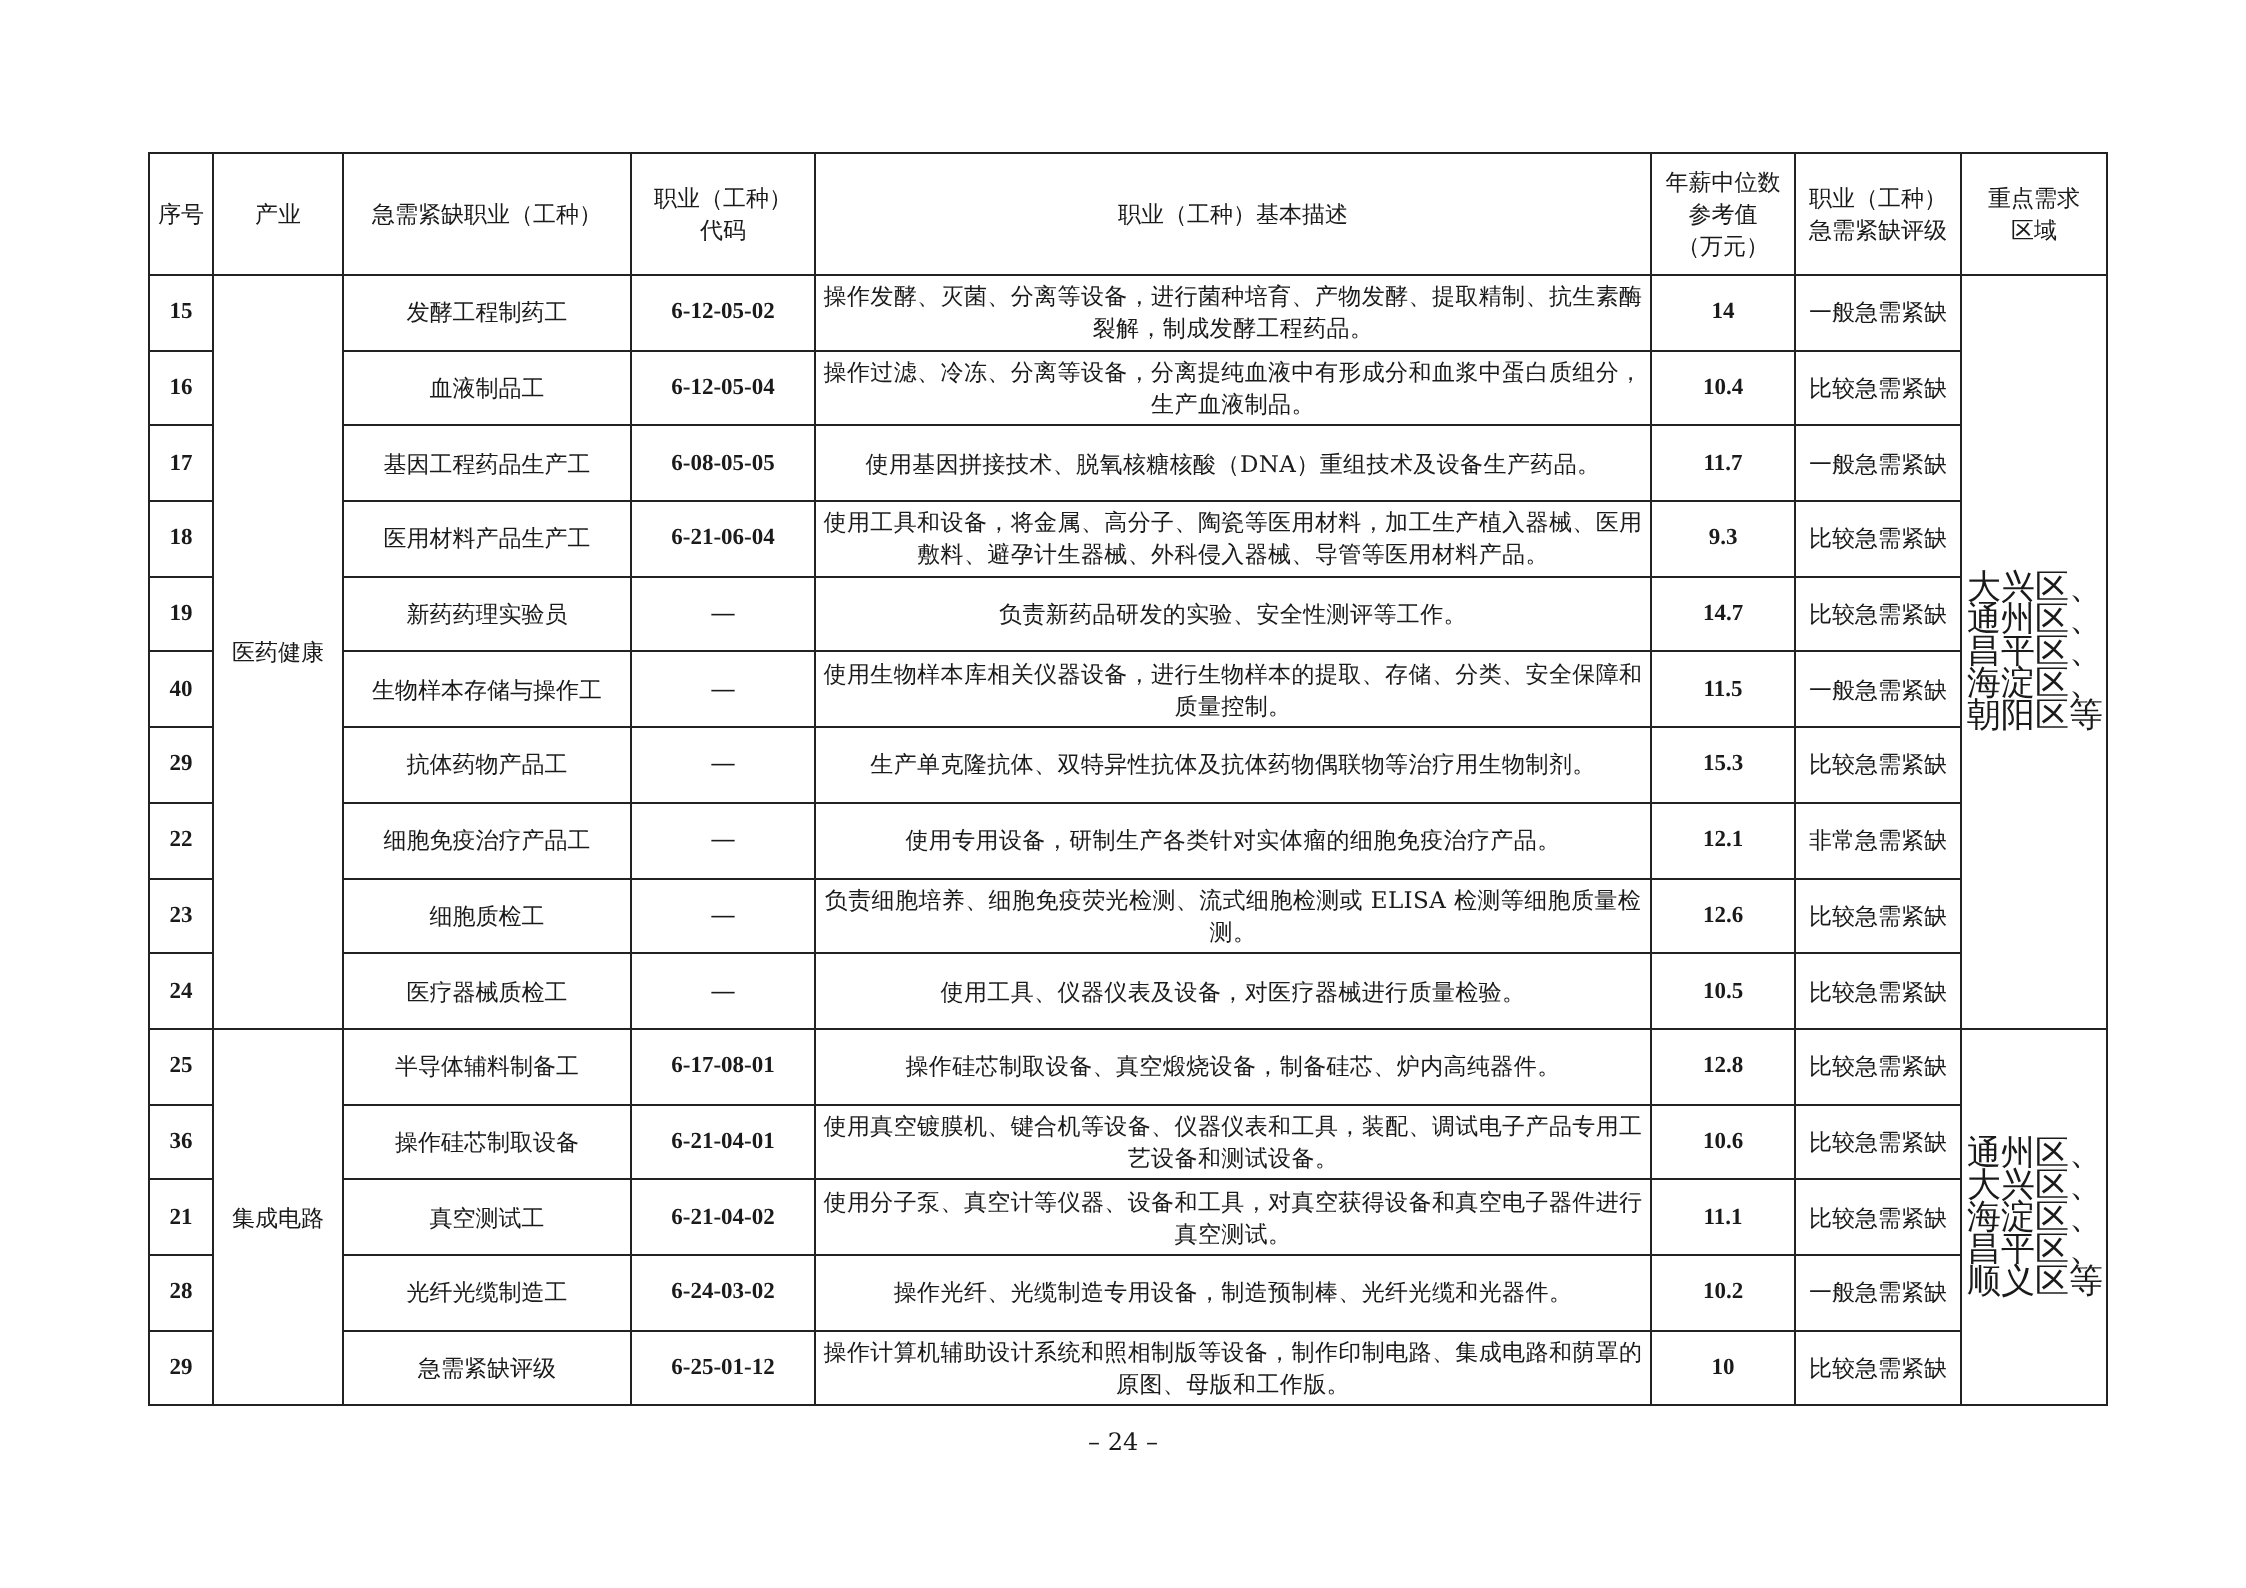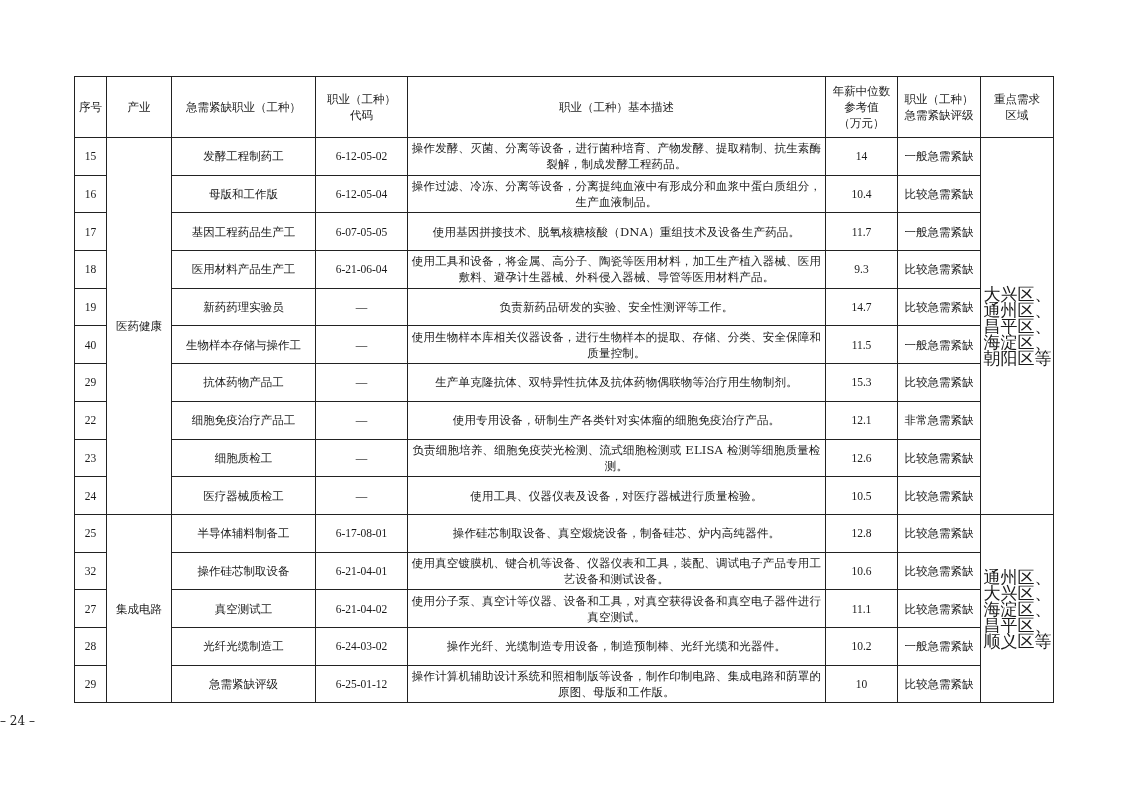--- a/index.html
+++ b/index.html
@@ -7,23 +7,23 @@
          font-family: "DejaVu Serif", "Liberation Serif", serif; color:#1a1a1a; }
   table.main { position:absolute; left:74px; top:76px; border-collapse:collapse;
                table-layout:fixed; width:979px; }
   table.main td, table.main th { border:1px solid #222; padding:0; font-size:11.5px; line-height:16px; }
   table.main th { font-family:"DejaVu Sans", "Liberation Sans", sans-serif; font-weight:normal;
                   height:60px; text-align:center; vertical-align:middle; font-size:11.5px; }
   table.main tr.data td { height:36.7px; text-align:center; vertical-align:middle; }
   table.main td.desc { text-align:left; padding-left:1px; padding-right:1px; letter-spacing:0.2px; }
   table.main td.region { text-align:left; vertical-align:middle; padding-left:1px; font-size:17px; line-height:16px; }
   table.main td.industry { vertical-align:middle; }
-  .page-number { position:absolute; left:0; width:1123px; top:714px; font-size:12px;
+  .page-number { position:absolute; left:0; width:1123px; top:714px; text-align:center; font-size:12px;
                  font-family:"DejaVu Serif","Liberation Serif",serif; }
-  .num { font-family:"Liberation Serif","DejaVu Serif",serif; font-size:12px; }
+  .num { font-family:"Liberation Serif","DejaVu Serif",serif; font-size:12px;font-weight:bold; }
 </style>
 </head>
 <body>
 
 <table class="main">
   <colgroup>
     <col style="width:32px">
     <col style="width:65px">
     <col style="width:144px">
     <col style="width:92px">
@@ -63,30 +63,30 @@
         <td class="industry" rowspan="10">医药健康</td>
         <td>发酵工程制药工</td>
         <td class="num">6-12-05-02</td>
         <td class="desc">操作发酵、灭菌、分离等设备，进行菌种培育、产物发酵、提取精制、抗生素酶裂解，制成发酵工程药品。</td>
         <td class="num">14</td>
         <td>一般急需紧缺</td>
         <td class="region" rowspan="10">大兴区、通州区、昌平区、海淀区、朝阳区等</td>
       </tr>
       <tr class="data">
         <td class="num">16</td>
-        <td>母版和工作版</td>
+        <td>血液制品工</td>
         <td class="num">6-12-05-04</td>
         <td class="desc">操作过滤、冷冻、分离等设备，分离提纯血液中有形成分和血浆中蛋白质组分，生产血液制品。</td>
         <td class="num">10.4</td>
         <td>比较急需紧缺</td>
       </tr>
       <tr class="data">
         <td class="num">17</td>
         <td>基因工程药品生产工</td>
-        <td class="num">6-07-05-05</td>
+        <td class="num">6-08-05-05</td>
         <td class="desc">使用基因拼接技术、脱氧核糖核酸（DNA）重组技术及设备生产药品。</td>
         <td class="num">11.7</td>
         <td>一般急需紧缺</td>
       </tr>
       <tr class="data">
         <td class="num">18</td>
         <td>医用材料产品生产工</td>
         <td class="num">6-21-06-04</td>
         <td class="desc">使用工具和设备，将金属、高分子、陶瓷等医用材料，加工生产植入器械、医用敷料、避孕计生器械、外科侵入器械、导管等医用材料产品。</td>
         <td class="num">9.3</td>
@@ -144,29 +144,29 @@
         <td class="num">25</td>
         <td class="industry" rowspan="5">集成电路</td>
         <td>半导体辅料制备工</td>
         <td class="num">6-17-08-01</td>
         <td class="desc">操作硅芯制取设备、真空煅烧设备，制备硅芯、炉内高纯器件。</td>
         <td class="num">12.8</td>
         <td>比较急需紧缺</td>
         <td class="region" rowspan="5">通州区、大兴区、海淀区、昌平区、顺义区等</td>
       </tr>
       <tr class="data">
-        <td class="num">32</td>
+        <td class="num">36</td>
         <td>操作硅芯制取设备</td>
         <td class="num">6-21-04-01</td>
         <td class="desc">使用真空镀膜机、键合机等设备、仪器仪表和工具，装配、调试电子产品专用工艺设备和测试设备。</td>
         <td class="num">10.6</td>
         <td>比较急需紧缺</td>
       </tr>
       <tr class="data">
-        <td class="num">27</td>
+        <td class="num">21</td>
         <td>真空测试工</td>
         <td class="num">6-21-04-02</td>
         <td class="desc">使用分子泵、真空计等仪器、设备和工具，对真空获得设备和真空电子器件进行真空测试。</td>
         <td class="num">11.1</td>
         <td>比较急需紧缺</td>
       </tr>
       <tr class="data">
         <td class="num">28</td>
         <td>光纤光缆制造工</td>
         <td class="num">6-24-03-02</td>

